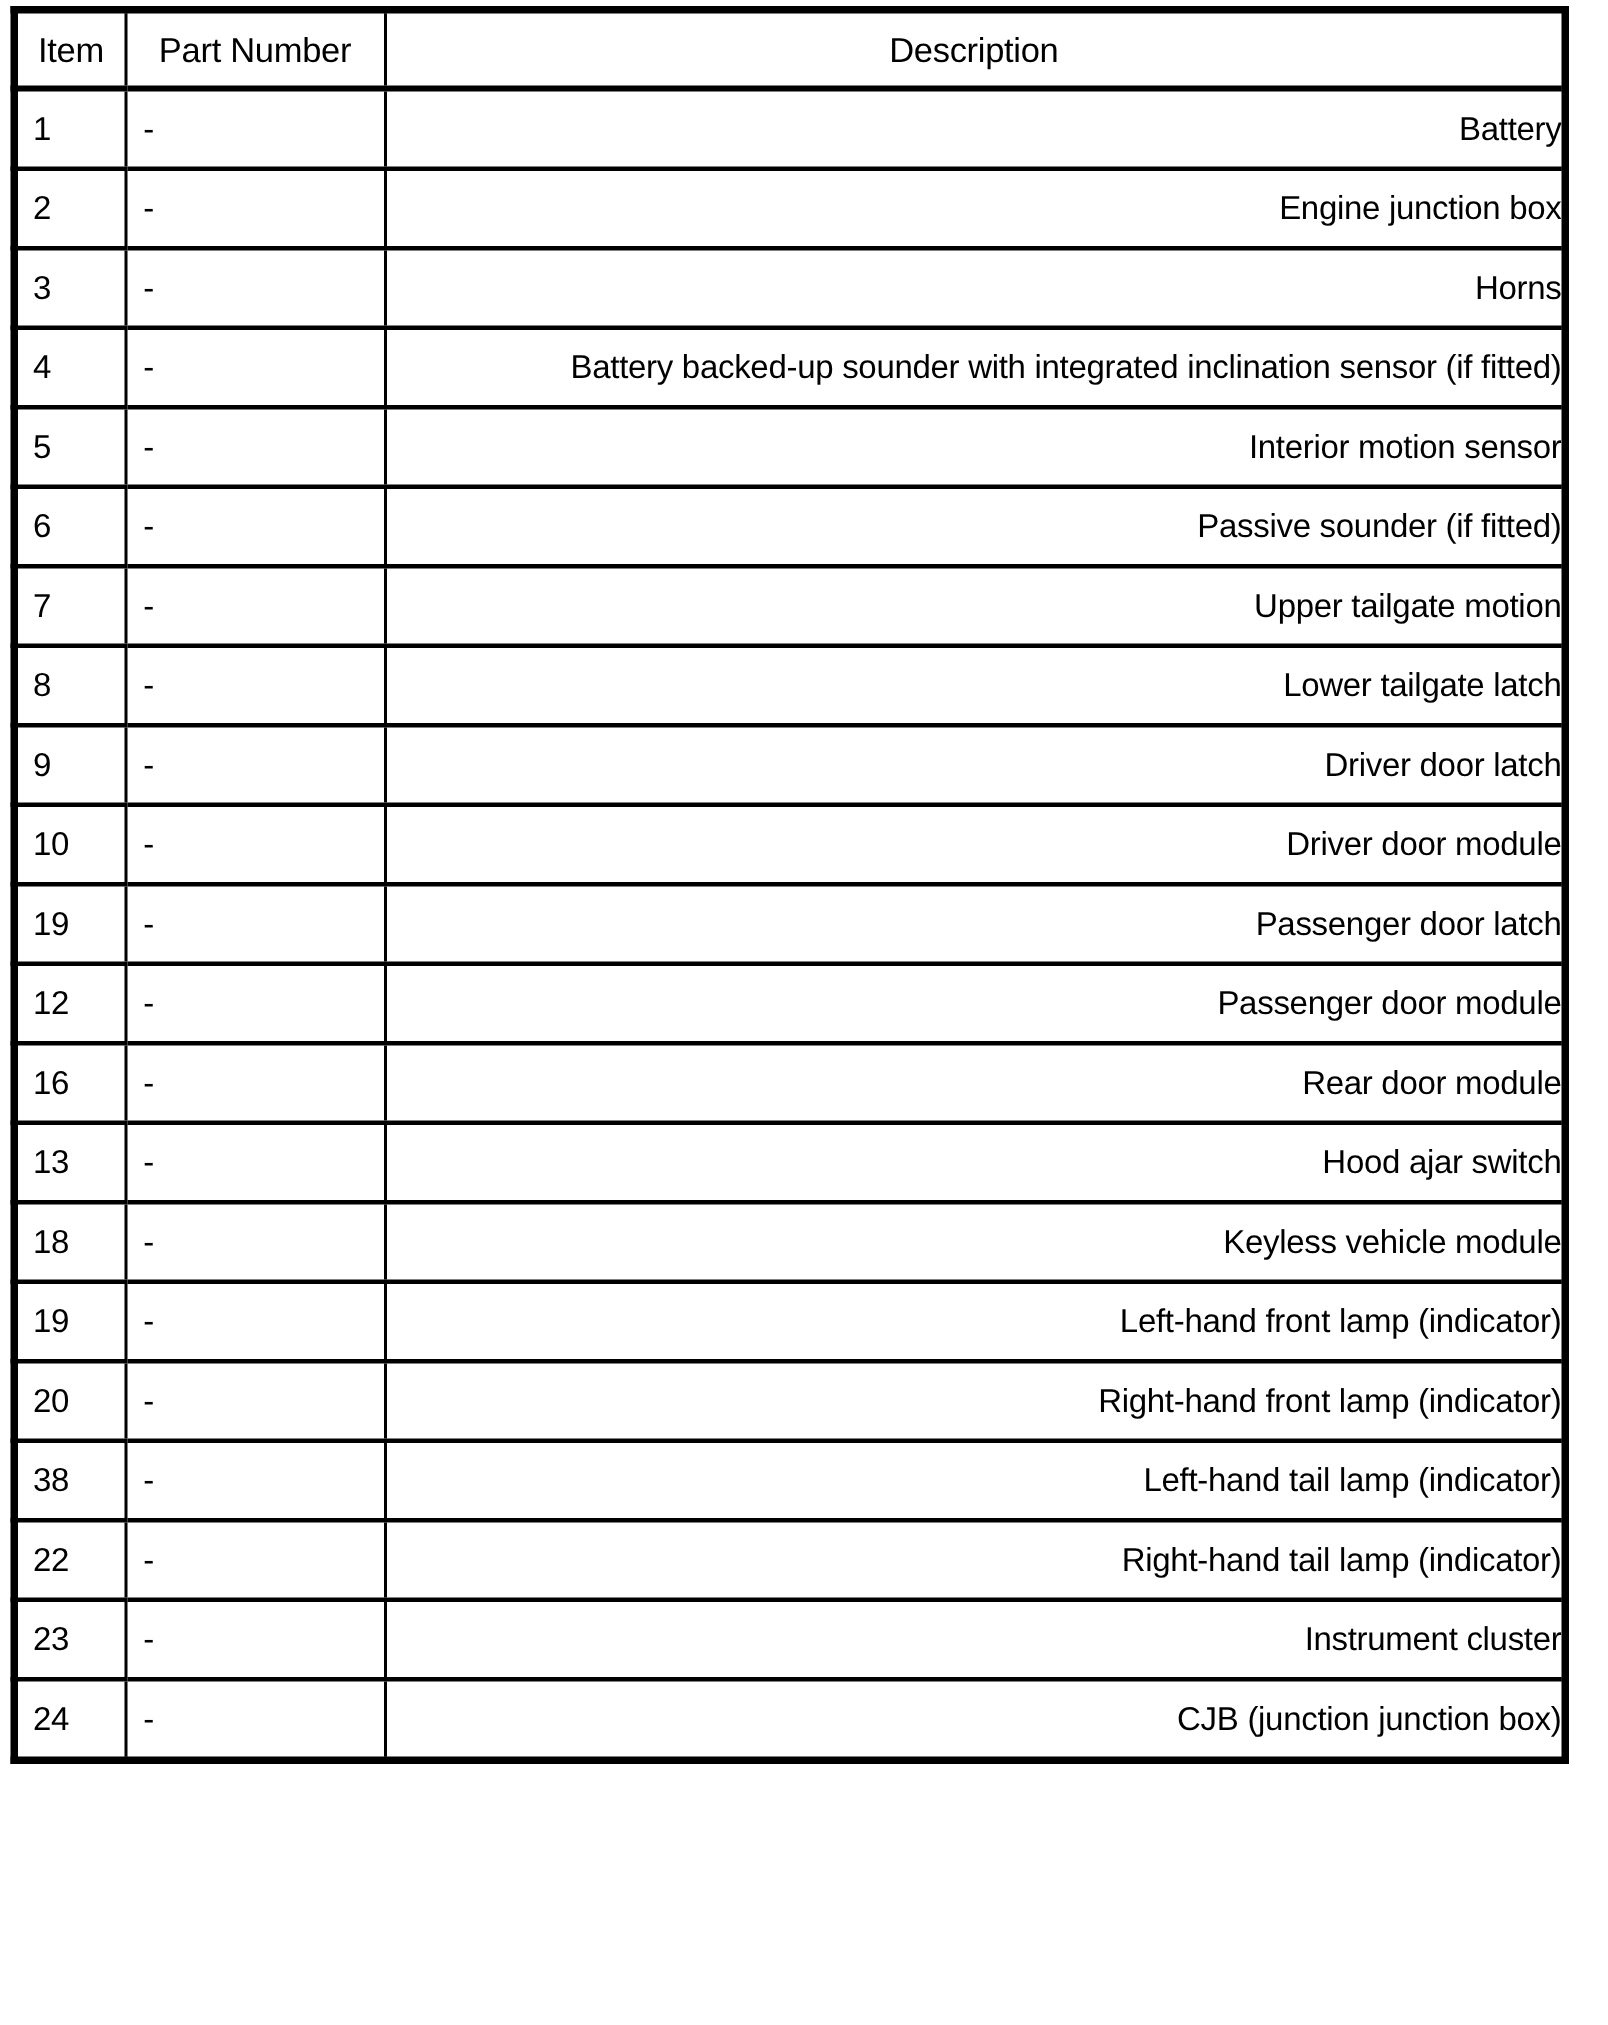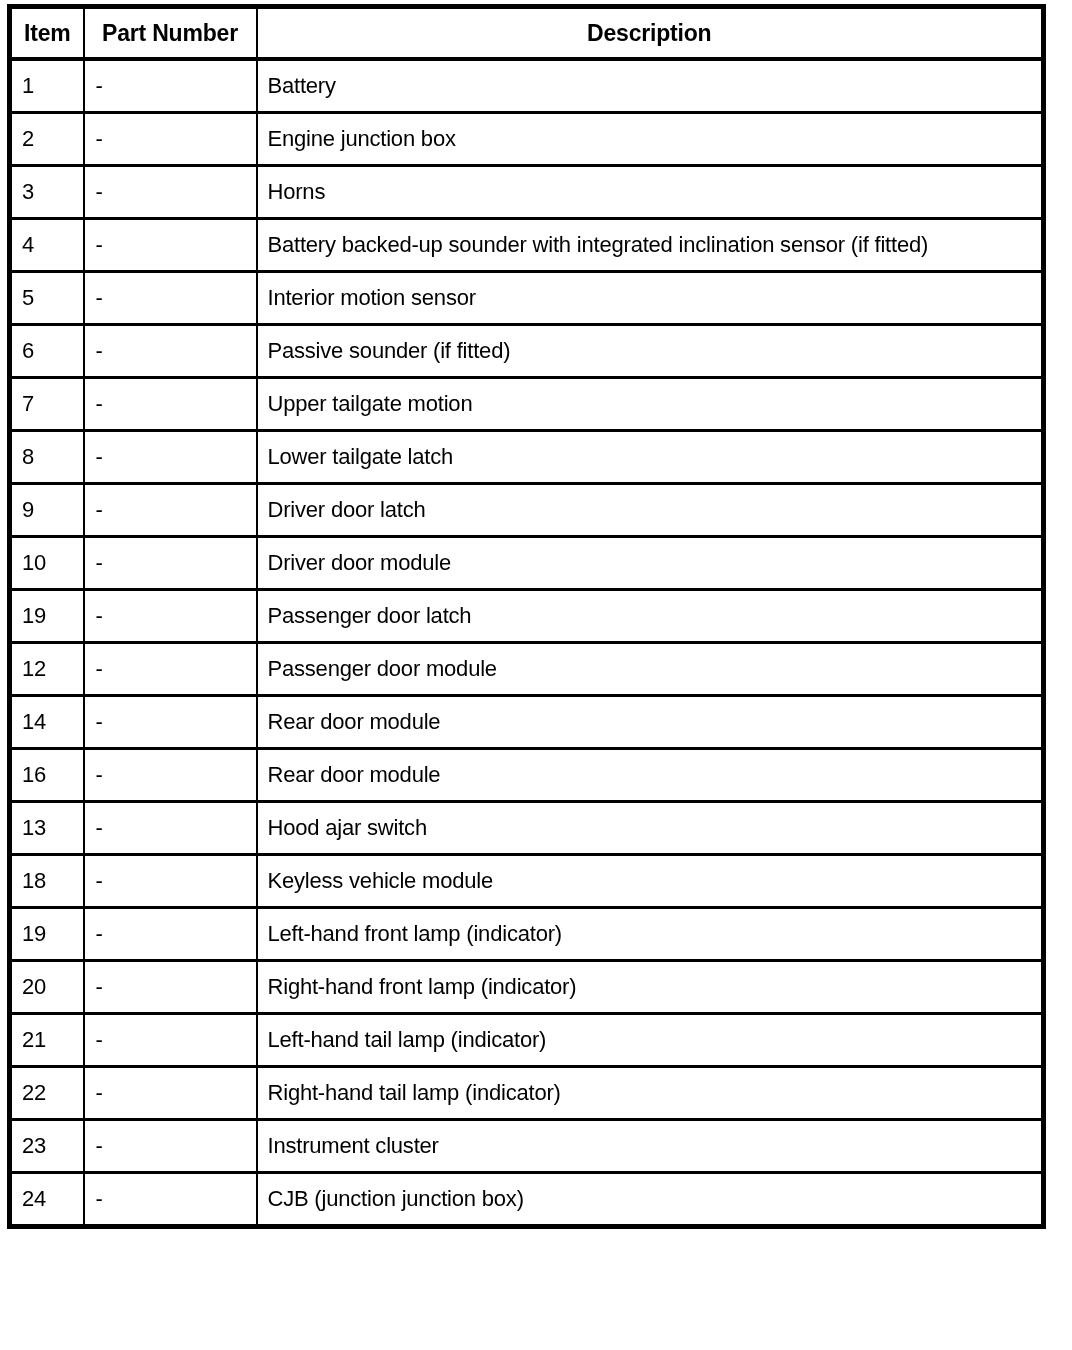--- a/index.html
+++ b/index.html
@@ -40,38 +40,38 @@
     border-bottom: 3px solid #000000;
     padding: 0;
     vertical-align: middle;
     overflow: hidden;
     white-space: nowrap;
     background: #ffffff;
   }
   .parts-table thead th {
     height: 48px;
     font-size: 23px;
-    font-weight: bold;
+    font-weight: normal;
     text-align: center;
     border-bottom: 4px solid #000000;
     letter-spacing: -0.2px;
   }
   .parts-table tbody td {
     height: 50px;
     font-size: 22px;
     font-weight: normal;
     text-align: left;
     letter-spacing: -0.2px;
   }
   .col-item        { width: 74px;  }
   .col-partnumber  { width: 173px; }
   .col-description { width: 787px; }
   .parts-table tbody td.cell-item        { padding-left: 10px; }
   .parts-table tbody td.cell-partnumber  { padding-left: 11px; }
-  .parts-table tbody td.cell-description { padding-left: 10px; }
+  .parts-table tbody td.cell-description { padding-left: 10px; text-align: right; }
 </style>
 </head>
 <body>
 
 <div class="page">
   <table class="parts-table">
     <colgroup>
       <col class="col-item">
       <col class="col-partnumber">
       <col class="col-description">
@@ -138,25 +138,20 @@
     <td class="cell-item">19</td>
     <td class="cell-partnumber">-</td>
     <td class="cell-description">Passenger door latch</td>
   </tr>
         <tr>
     <td class="cell-item">12</td>
     <td class="cell-partnumber">-</td>
     <td class="cell-description">Passenger door module</td>
   </tr>
         <tr>
-    <td class="cell-item">14</td>
-    <td class="cell-partnumber">-</td>
-    <td class="cell-description">Rear door module</td>
-  </tr>
-        <tr>
     <td class="cell-item">16</td>
     <td class="cell-partnumber">-</td>
     <td class="cell-description">Rear door module</td>
   </tr>
         <tr>
     <td class="cell-item">13</td>
     <td class="cell-partnumber">-</td>
     <td class="cell-description">Hood ajar switch</td>
   </tr>
         <tr>
@@ -168,21 +163,21 @@
     <td class="cell-item">19</td>
     <td class="cell-partnumber">-</td>
     <td class="cell-description">Left-hand front lamp (indicator)</td>
   </tr>
         <tr>
     <td class="cell-item">20</td>
     <td class="cell-partnumber">-</td>
     <td class="cell-description">Right-hand front lamp (indicator)</td>
   </tr>
         <tr>
-    <td class="cell-item">21</td>
+    <td class="cell-item">38</td>
     <td class="cell-partnumber">-</td>
     <td class="cell-description">Left-hand tail lamp (indicator)</td>
   </tr>
         <tr>
     <td class="cell-item">22</td>
     <td class="cell-partnumber">-</td>
     <td class="cell-description">Right-hand tail lamp (indicator)</td>
   </tr>
         <tr>
     <td class="cell-item">23</td>

